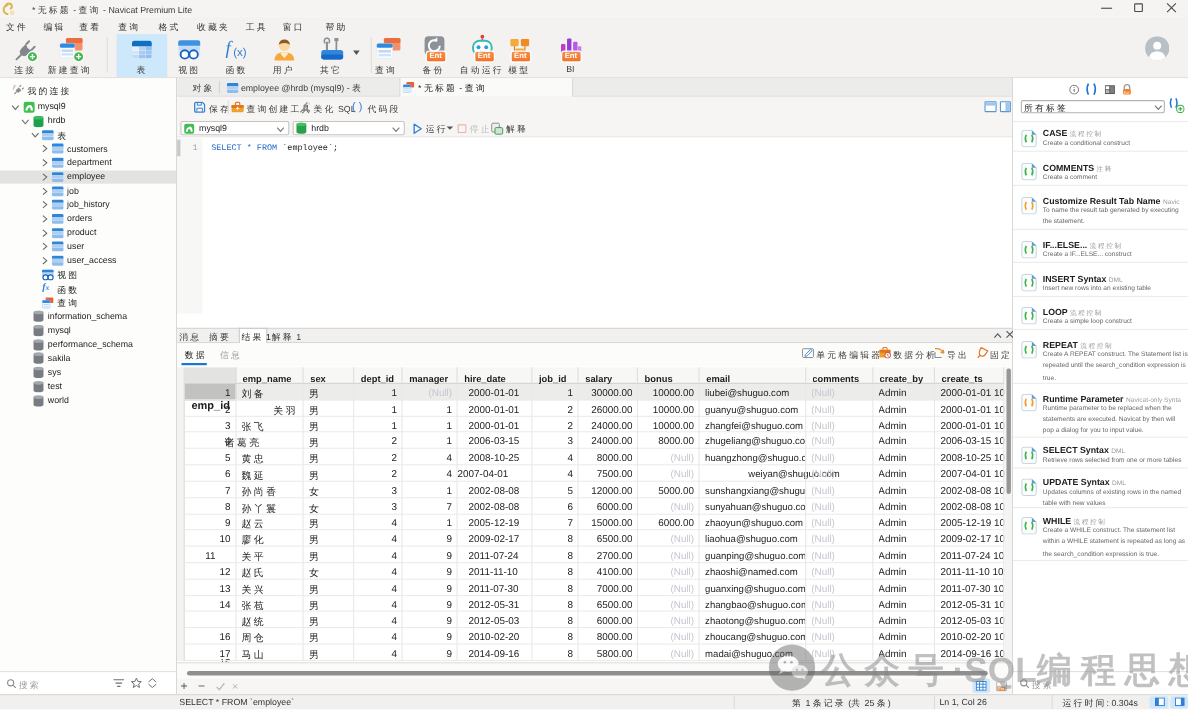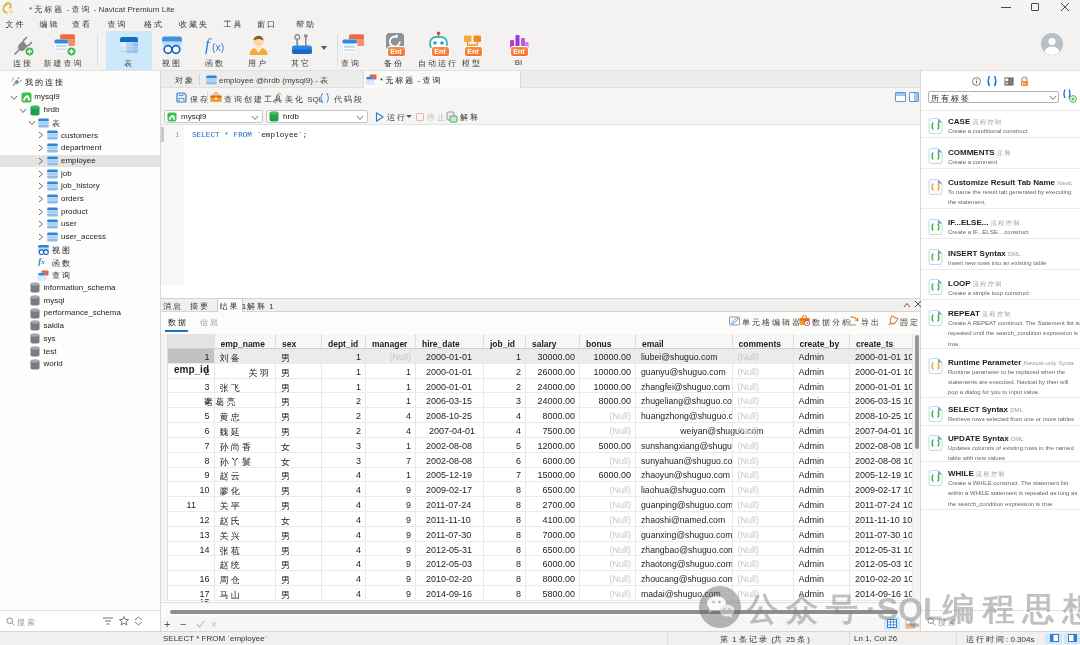--- a/index.html
+++ b/index.html
@@ -565,21 +565,21 @@
 <div class="abs" style="left:641px;top:411.18px;width:90.5px;font-size:8.7px;color:#1c1c1c;text-align:left;white-space:nowrap;overflow:hidden;">huangzhong@shuguo.com</div>
 <div class="abs" style="left:737.5px;top:411.18px;width:51px;font-size:9px;color:#1c1c1c;text-align:left;white-space:nowrap;overflow:hidden;"><span style="color:#c3c7ce;">(Null)</span></div>
 <div class="abs" style="left:798.5px;top:411.18px;width:46.5px;font-size:9px;color:#1c1c1c;text-align:left;white-space:nowrap;overflow:hidden;">Admin</div>
 <div class="abs" style="left:855px;top:411.18px;width:59px;font-size:9px;color:#1c1c1c;text-align:left;white-space:nowrap;overflow:hidden;">2008-10-25 10:00:00</div>
 <div class="abs" style="left:168px;top:436.92px;width:745px;height:1px;background:#ebebea;"></div>
 <div class="abs" style="left:173px;top:426.00px;width:36.5px;font-size:9px;color:#1c1c1c;text-align:right;white-space:nowrap;overflow:hidden;">6</div>
 <div class="abs" style="left:219.5px;top:426.00px;width:51.5px;font-size:9px;color:#1c1c1c;text-align:left;white-space:nowrap;overflow:hidden;"><span class="cjk">魏延</span></div>
 <div class="abs" style="left:281px;top:426.00px;width:36px;font-size:9px;color:#1c1c1c;text-align:left;white-space:nowrap;overflow:hidden;"><span class="cjk">男</span></div>
 <div class="abs" style="left:327px;top:426.00px;width:34px;font-size:9px;color:#1c1c1c;text-align:right;white-space:nowrap;overflow:hidden;">2</div>
 <div class="abs" style="left:371px;top:426.00px;width:40px;font-size:9px;color:#1c1c1c;text-align:right;white-space:nowrap;overflow:hidden;">4</div>
-<div class="abs" style="left:429px;top:426.00px;width:58px;font-size:9px;color:#1c1c1c;text-align:left;white-space:nowrap;overflow:hidden;">2007-04-01</div>
+<div class="abs" style="left:416px;top:426.00px;width:58px;font-size:9px;color:#1c1c1c;text-align:left;white-space:nowrap;overflow:hidden;">2007-04-01</div>
 <div class="abs" style="left:489px;top:426.00px;width:32px;font-size:9px;color:#1c1c1c;text-align:right;white-space:nowrap;overflow:hidden;">4</div>
 <div class="abs" style="left:531px;top:426.00px;width:44px;font-size:9px;color:#1c1c1c;text-align:right;white-space:nowrap;overflow:hidden;">7500.00</div>
 <div class="abs" style="left:585px;top:426.00px;width:46px;font-size:9px;color:#1c1c1c;text-align:right;white-space:nowrap;overflow:hidden;"><span style="color:#c3c7ce;">(Null)</span></div>
 <div class="abs" style="left:641px;top:426.00px;width:90.5px;font-size:8.7px;color:#1c1c1c;text-align:right;white-space:nowrap;overflow:hidden;margin-left:32px;">weiyan@shuguo.com</div>
 <div class="abs" style="left:737.5px;top:426.00px;width:51px;font-size:9px;color:#1c1c1c;text-align:left;white-space:nowrap;overflow:hidden;"><span style="color:#c3c7ce;">(Null)</span></div>
 <div class="abs" style="left:798.5px;top:426.00px;width:46.5px;font-size:9px;color:#1c1c1c;text-align:left;white-space:nowrap;overflow:hidden;">Admin</div>
 <div class="abs" style="left:855px;top:426.00px;width:59px;font-size:9px;color:#1c1c1c;text-align:left;white-space:nowrap;overflow:hidden;">2007-04-01 10:00:00</div>
 <div class="abs" style="left:168px;top:451.74px;width:745px;height:1px;background:#ebebea;"></div>
 <div class="abs" style="left:173px;top:440.82px;width:36.5px;font-size:9px;color:#1c1c1c;text-align:right;white-space:nowrap;overflow:hidden;">7</div>
 <div class="abs" style="left:219.5px;top:440.82px;width:51.5px;font-size:9px;color:#1c1c1c;text-align:left;white-space:nowrap;overflow:hidden;"><span class="cjk">孙尚香</span></div>

